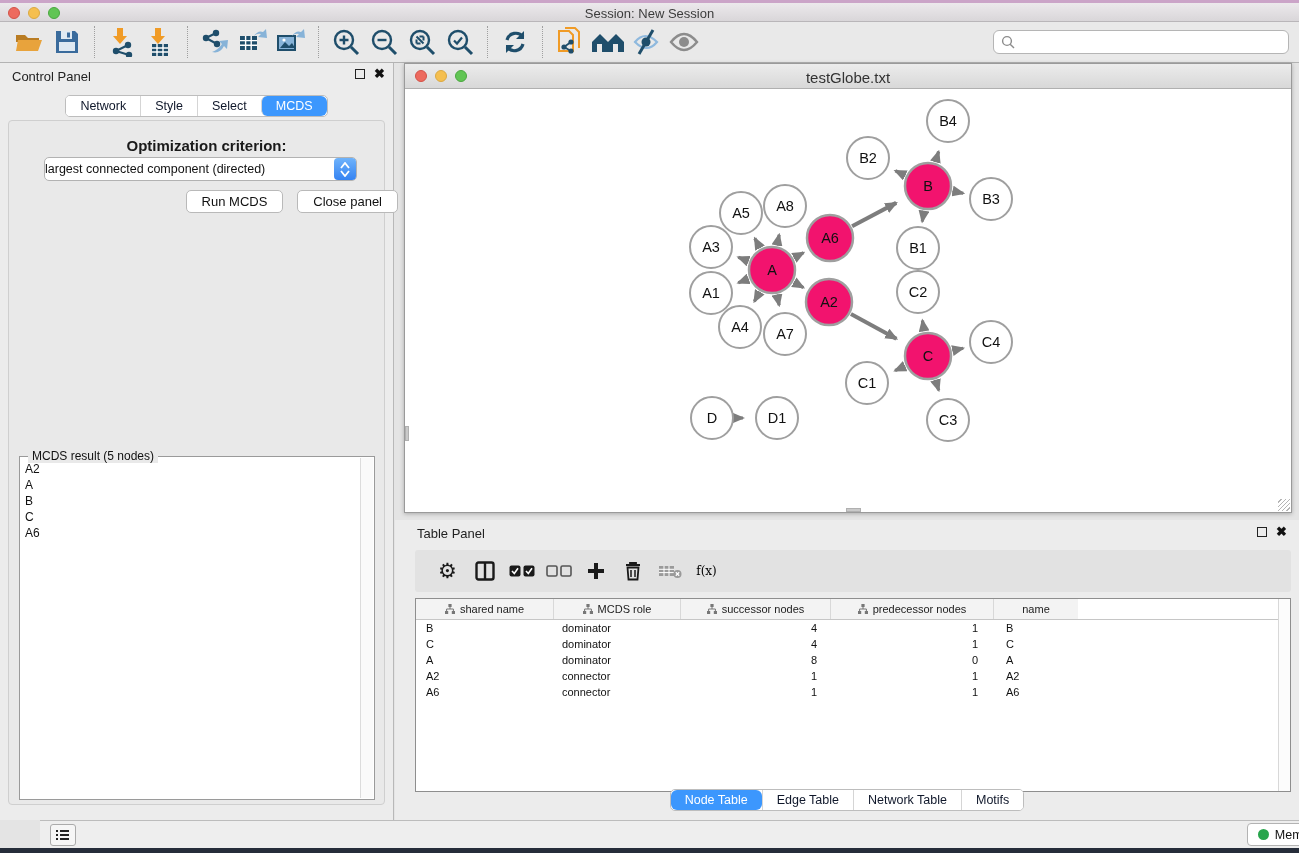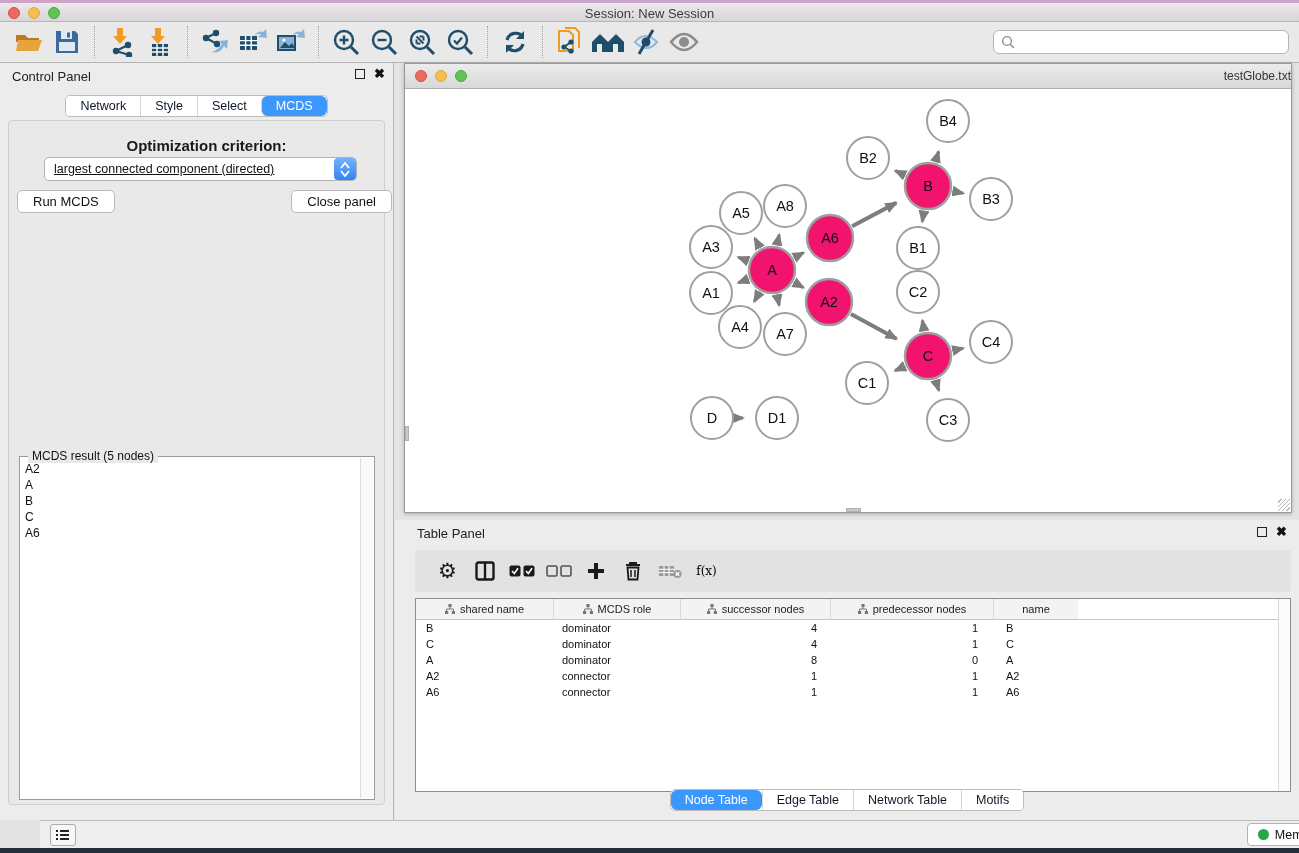--- a/index.html
+++ b/index.html
@@ -35,40 +35,40 @@
   .cp-tabs { position:absolute; top:32px; left:0; width:100%; display:flex; justify-content:center; }
   .seg { display:flex; border:1px solid #bdbdbd; border-radius:5px; overflow:hidden; background:#fff; }
   .seg .tab { padding:3px 14px; font-size:12.5px; color:#0f172a; background:#fff; border-left:1px solid #d5d5d5; cursor:default; }
   .seg .tab:first-child { border-left:none; }
   .seg .tab.active { background:#3c97fd; color:#fff;border-radius:6px; }
   .cp-inner { position:absolute; left:8px; top:57px; width:377px; height:685px; background:#e9e9e9;
     border:1px solid #cfcfcf; border-radius:4px; }
   .opt-label { position:absolute; top:16px; left:10px; width:100%; text-align:center; font-size:15px; font-weight:bold; color:#1a1a1a; }
   .dropdown { position:absolute; top:36px; left:35px; width:313px; height:24px; background:#fff;
     border:1px solid #b2b2b2; border-radius:5px; display:flex; align-items:center; }
-  .dropdown .dval { flex:1; font-size:12.5px; color:#111; padding-left:9px; white-space:nowrap; overflow:hidden;text-decoration:underline; }
+  .dropdown .dval { flex:1; font-size:12.5px; color:#111; white-space:nowrap; overflow:hidden; }
   .dropdown .stepper { width:22px; height:22px; margin:0; border-radius:4px; background:linear-gradient(#6fb3fb,#3583f2);
     display:flex; flex-direction:column; align-items:center; justify-content:center; gap:1px; }
   .stepper svg { display:block; }
-  .btnrow { position:absolute; top:69px; left:8px; width:100%; display:flex; justify-content:space-between; }
+  .btnrow { position:absolute; top:69px; left:14px; width:100%; display:flex; justify-content:flex-end; gap:14px; }
   .pbtn { background:#fff; border:1px solid #b9b9b9; border-radius:5px; font-size:13px; color:#111;
     padding:3px 15px; font-family:"Liberation Sans",sans-serif; }
   .result-box { position:absolute; left:10px; top:335px; width:356px; height:344px; border:1px solid #9a9a9a; background:#fff; }
   .result-legend { position:absolute; top:-8px; left:8px; background:#e9e9e9; padding:0 4px; font-size:12px; color:#111; }
   .result-list { position:absolute; inset:4px 14px 1px 1px; overflow:hidden; }
   .result-list .ritem { font-size:12px; color:#111; line-height:16px; padding-left:4px; }
   .result-scroll { position:absolute; top:1px; right:1px; bottom:1px; width:13px; background:#fafafa; border-left:1px solid #dcdcdc; }
 
   
   .netwin { position:absolute; left:404px; top:63px; width:888px; height:450px; background:#fff;
     border:1px solid #9a9a9a; box-shadow:0 1px 4px rgba(0,0,0,.25); }
   .nettitle { position:absolute; left:0; top:0; width:100%; height:25px;
     background:linear-gradient(#ececec,#d8d8d8); border-bottom:1px solid #b0b0b0; }
   .nettitle .traffic { top:6px; left:10px; }
-  .nettitle .title { position:absolute; left:0; right:0; top:5px; text-align:right; font-size:12px; color:#333; }
+  .nettitle .title { position:absolute; left:0; right:0; top:5px; text-align:center; font-size:15px; color:#333; }
   .netcanvas { position:absolute; left:0; top:25px; width:886px; height:423px; background:#fff; }
   .vthumb { position:absolute; left:0px; top:337px; width:4px; height:15px; background:#c9c9c9; border:1px solid #b0b0b0; }
   .hthumb { position:absolute; left:441px; bottom:0px; width:15px; height:4px; background:#c9c9c9; border:1px solid #b0b0b0; }
   .grip { position:absolute; right:1px; bottom:1px; width:12px; height:12px;
     background:repeating-linear-gradient(135deg, transparent 0 2px, #b5b5b5 2px 3px); }
 
   
   .table-panel { position:absolute; left:395px; top:520px; width:904px; height:300px; background:#ececec; }
   .table-panel .ptitle { position:absolute; left:22px; top:6px; font-size:13px; color:#222; }
   .table-panel .winbtns { right:12px; top:7px; }

